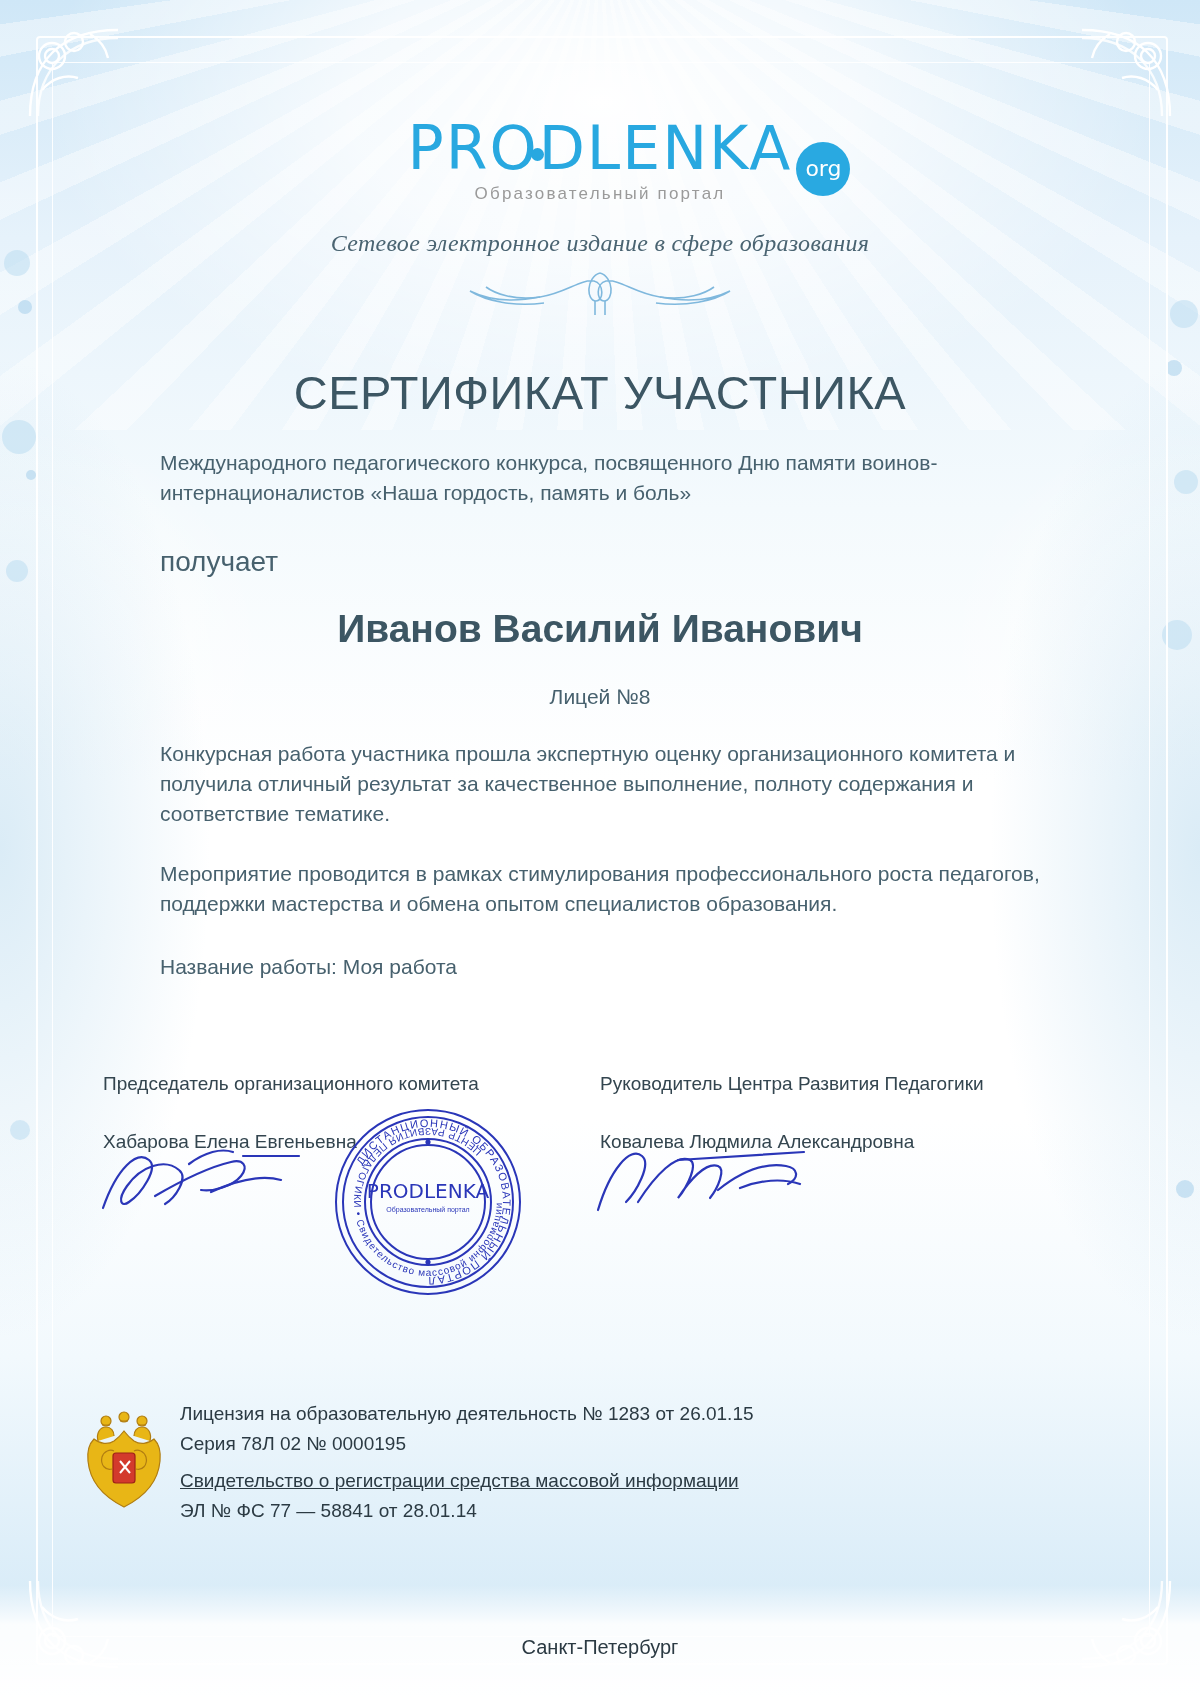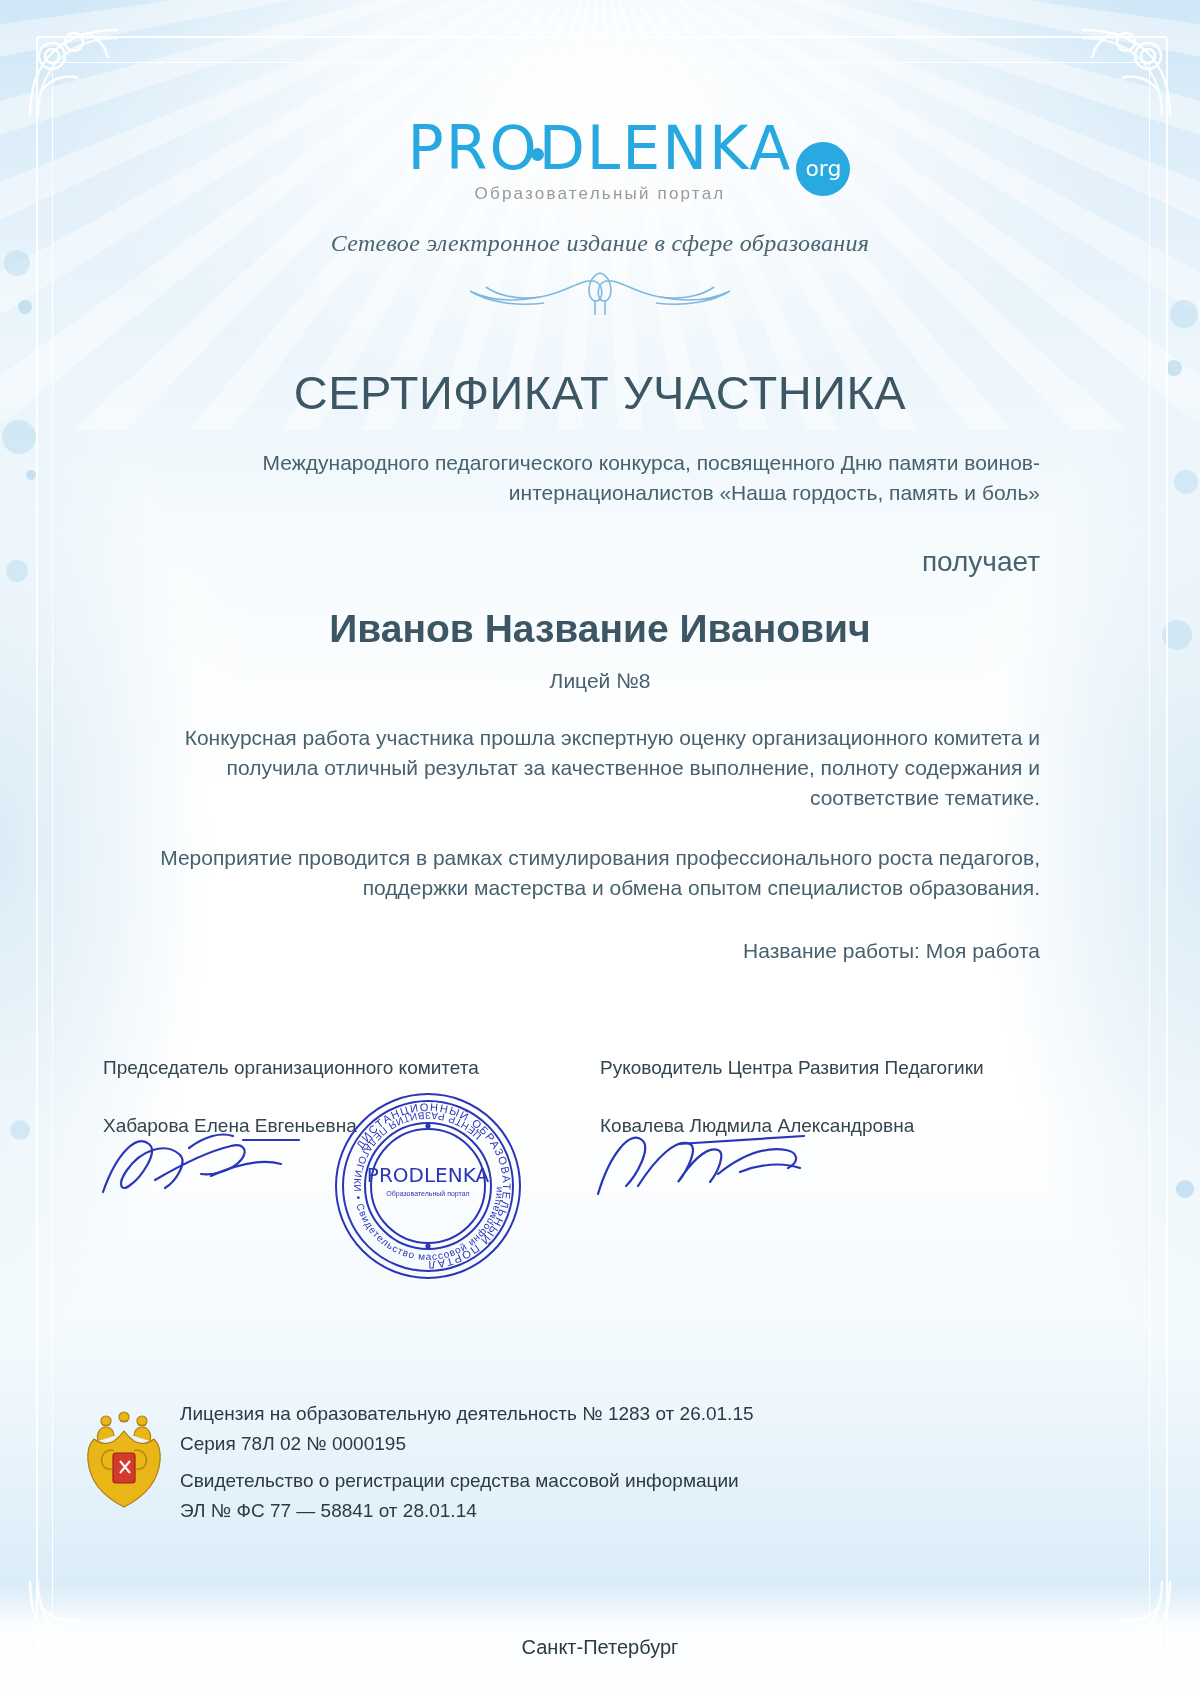--- a/index.html
+++ b/index.html
@@ -78,29 +78,29 @@
     font-style:italic;font-size:24px;color:#4a6472;letter-spacing:.3px;
   }
   .divider{text-align:center;margin-top:10px;height:52px;}
 
   
   .cert-title{
     margin-top:46px;text-align:center;
     font-size:47px;font-weight:normal;color:#3c5663;letter-spacing:.5px;
   }
   .para{
-    margin:22px auto 0;text-align:right;color:#47616e;
+    margin:22px auto 0;text-align:left;color:#47616e;
     font-size:21px;line-height:1.42;max-width:880px;
   }
   .lead{margin-top:28px;}
   .receives{margin-top:34px;font-size:28px;}
   .recipient{
     margin-top:26px;text-align:center;font-size:39px;font-weight:bold;color:#3c5663;
   }
-  .school{margin-top:18px;text-align:center;font-size:21px;color:#47616e;}
+  .school{margin-top:34px;text-align:center;font-size:21px;color:#47616e;}
   .work-title{margin-top:34px;}
   .issue{margin-top:26px;}
 
   
   .sig-area{position:relative;margin-top:90px;height:300px;}
   .sig-col{position:absolute;top:0;width:480px;}
   .sig-left{left:103px;}
   .sig-right{left:600px;}
   .sig-role{font-size:19px;color:#33454f;line-height:1.3;}
   .sig-name{margin-top:34px;font-size:19px;color:#33454f;}
@@ -213,21 +213,21 @@
         <path d="M205 34 L205 48 M215 34 L215 48"></path>
       </svg>
     </div>
 
     <div class="cert-title">СЕРТИФИКАТ УЧАСТНИКА</div>
 
     <div class="para lead">Международного педагогического конкурса, посвященного Дню памяти воинов-интернационалистов «Наша гордость, память и боль»</div>
 
     <div class="para receives">получает</div>
 
-    <div class="recipient">Иванов Название Иванович</div>
+    <div class="recipient">Иванов Василий Иванович</div>
 
     <div class="school">Лицей №8</div>
 
     <div class="para" style="margin-top:30px;">Конкурсная работа участника прошла экспертную оценку организационного комитета и получила отличный результат за качественное выполнение, полноту содержания и соответствие тематике.</div>
 
     <div class="para" style="margin-top:30px;">Мероприятие проводится в рамках стимулирования профессионального роста педагогов, поддержки мастерства и обмена опытом специалистов образования.</div>
 
     <div class="para work-title">Название работы: Моя работа</div>
 
 
@@ -306,20 +306,20 @@
           <path d="M56 40 C60 38 66 40 68 46 C70 54 64 60 58 58"></path>
         </g>
         <rect x="35" y="42" width="22" height="30" rx="3" fill="#d33a2c" stroke="#9d2218" stroke-width="1.2"></rect>
         <path d="M42 50 L52 62 M52 50 L42 62" stroke="#ffffff" stroke-width="2" fill="none"></path>
       </svg>
     </div>
 
     <div class="lic-block">
       <div class="lic-line">Лицензия на образовательную деятельность № 1283 от 26.01.15</div>
       <div class="lic-line">Серия 78Л 02 № 0000195</div>
-      <div class="lic-line" style="margin-top:8px;">Свидетельство о регистрации средства массовой информации</div>
+      <div class="lic-line" style="margin-top:8px;text-decoration:underline;">Свидетельство о регистрации средства массовой информации</div>
       <div class="lic-line">ЭЛ № ФС 77 — 58841 от 28.01.14</div>
     </div>
 
     <div class="city">Санкт-Петербург</div>
   </div>
 
 </div>
 
 </body></html>

